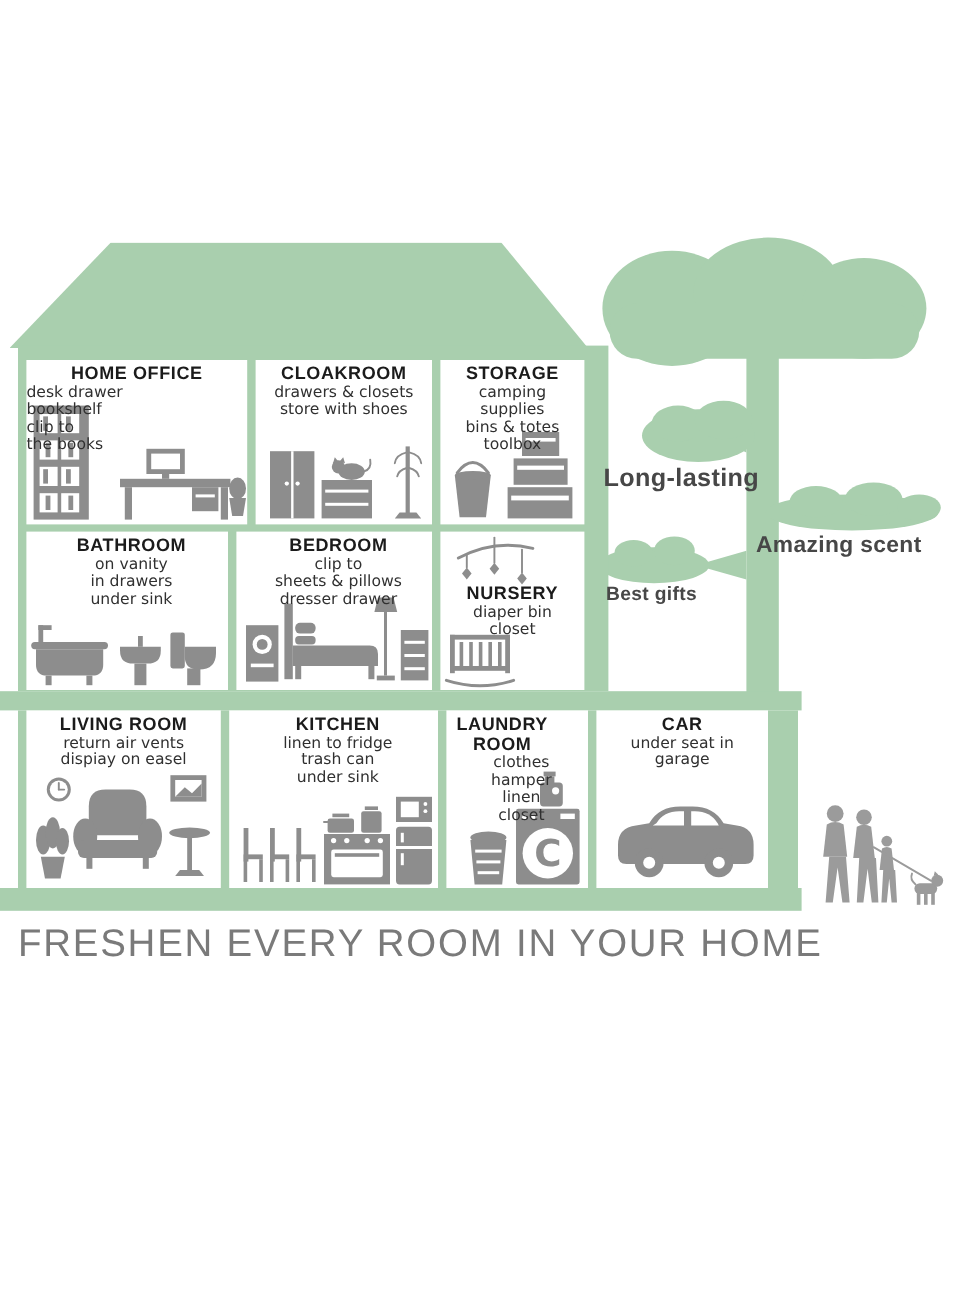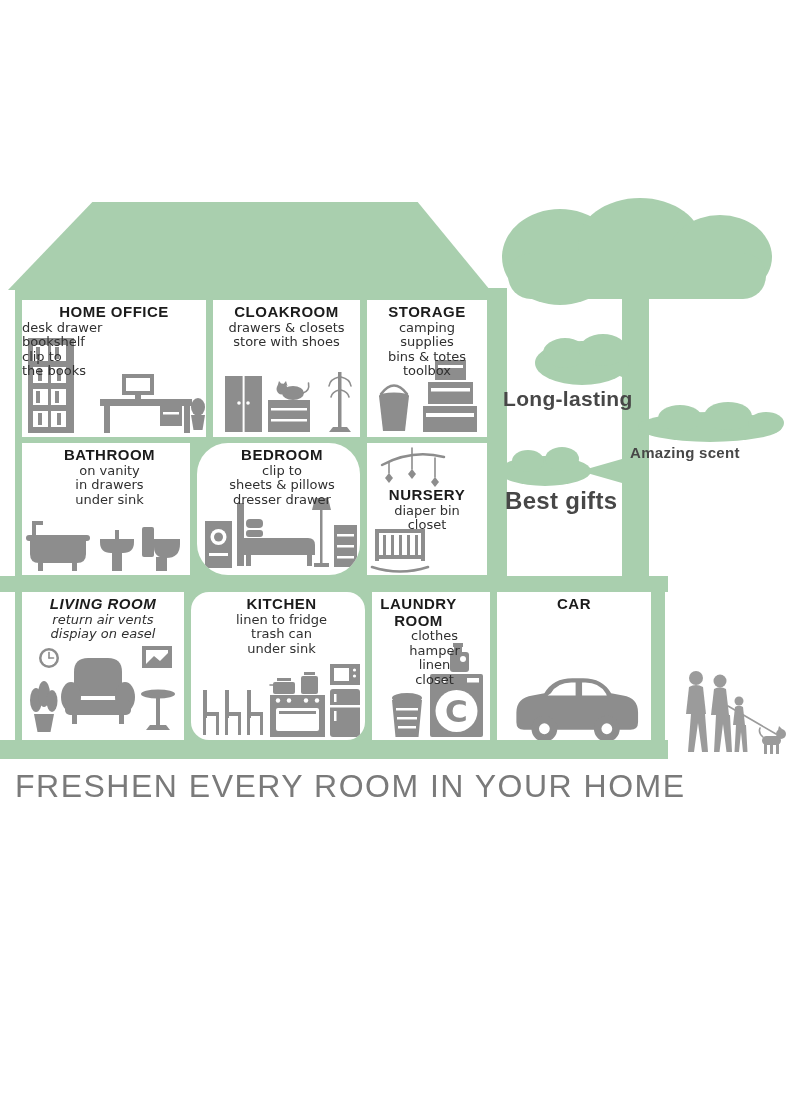--- a/index.html
+++ b/index.html
@@ -74,22 +74,22 @@
       <ellipse cx="92" cy="264" rx="17" ry="12" class="gr"></ellipse>
     </g>
   </svg>
 
   <div class="green-block" style="left:15px;top:288px;width:492px;height:288px;"></div>
   <div class="green-block" style="left:0px;top:576px;width:668px;height:16px;"></div>
   <div class="green-block" style="left:15px;top:592px;width:650px;height:148px;"></div>
   <div class="green-block" style="left:0px;top:740px;width:668px;height:19px;"></div>
 
   <div class="tree-label" style="left:503px;top:387px;font-size:21px;">Long-lasting</div>
-  <div class="tree-label" style="left:630px;top:444px;font-size:15px;">Amazing scent</div>
-  <div class="tree-label" style="left:505px;top:487px;font-size:24px;">Best gifts</div>
+  <div class="tree-label" style="left:630px;top:444px;font-size:19px;">Amazing scent</div>
+  <div class="tree-label" style="left:505px;top:487px;font-size:16px;">Best gifts</div>
 
   <div class="room" style="left:22px;top:300px;width:184px;height:137px;">
     <svg class="icons" viewBox="0 0 184 137">
       <g>
         <rect x="6" y="38" width="46" height="95" class="ic"></rect>
         <rect x="11" y="45" width="15" height="16" class="ic-w"></rect>
           <rect x="29" y="45" width="15" height="16" class="ic-w"></rect>
         <rect x="11" y="67" width="15" height="16" class="ic-w"></rect>
           <rect x="29" y="67" width="15" height="16" class="ic-w"></rect>
         <rect x="11" y="89" width="15" height="16" class="ic-w"></rect>
@@ -220,21 +220,21 @@
     <div class="txt">
       <div class="title t-left">BATHROOM</div>
       <div class="t-left">
         <div class="line">on vanity</div>
         <div class="line">in drawers</div>
         <div class="line">under sink</div>
       </div>
     </div>
   </div>
 
-  <div class="room" style="left:197px;top:443px;width:163px;height:132px;border-radius:31px;">
+  <div class="room" style="left:197px;top:443px;width:163px;height:132px;">
     <svg class="icons" viewBox="0 0 163 132">
       <g>
         <rect x="8" y="78" width="27" height="47" class="ic"></rect>
         <circle cx="21.5" cy="94" r="8" class="ic-w"></circle>
         <circle cx="21.5" cy="94" r="4.5" class="ic"></circle>
         <rect x="12" y="110" width="19" height="3" class="ic-w"></rect>
       </g>
       <g>
         <rect x="40" y="60" width="7" height="63" class="ic"></rect>
         <rect x="49" y="76" width="17" height="9" rx="4" class="ic"></rect>
@@ -292,21 +292,21 @@
     </svg>
     <div class="txt" style="padding-top:44px;">
       <div class="title t-center">NURSERY</div>
       <div class="t-center">
         <div class="line">diaper bin</div>
         <div class="line">closet</div>
       </div>
     </div>
   </div>
 
-  <div class="room" style="left:22px;top:592px;width:162px;height:148px;font-style:italic;">
+  <div class="room" style="left:22px;top:592px;width:162px;height:148px;">
     <svg class="icons" viewBox="0 0 162 148">
       <g>
         <circle cx="27" cy="66" r="10" class="ic"></circle>
         <circle cx="27" cy="66" r="7.5" class="ic-w"></circle>
         <line x1="27" y1="66" x2="27" y2="60.5" class="st-thin"></line>
         <line x1="27" y1="66" x2="31.5" y2="66" class="st-thin"></line>
       </g>
       <g>
         <rect x="120" y="54" width="30" height="22" class="ic"></rect>
         <rect x="124" y="58" width="22" height="14" class="ic-w"></rect>
@@ -334,21 +334,21 @@
     </svg>
     <div class="txt">
       <div class="title t-center">LIVING ROOM</div>
       <div class="t-center">
         <div class="line">return air vents</div>
         <div class="line">dispiay on easel</div>
       </div>
     </div>
   </div>
 
-  <div class="room" style="left:191px;top:592px;width:174px;height:148px;border-radius:18px;">
+  <div class="room" style="left:191px;top:592px;width:174px;height:148px;">
     <svg class="icons" viewBox="0 0 174 148">
       <g>
         <g>
           <rect x="12" y="98" width="4" height="28" class="ic"></rect>
           <rect x="12" y="120" width="16" height="4" class="ic"></rect>
           <rect x="12" y="124" width="3" height="19" class="ic"></rect>
           <rect x="25" y="124" width="3" height="19" class="ic"></rect>
         </g>
         <g>
           <rect x="34" y="98" width="4" height="28" class="ic"></rect>
@@ -430,34 +430,38 @@
       <div class="title t-left" style="width:86px;">LAUNDRY ROOM</div>
       <div class="t-left">
         <div class="line">clothes</div>
         <div class="line">hamper</div>
         <div class="line">linen</div>
         <div class="line">closet</div>
       </div>
     </div>
   </div>
 
-  <div class="room" style="left:497px;top:592px;width:154px;height:148px;">
+  <div class="room" style="left:497px;top:592px;width:143px;height:148px;">
     <svg class="icons" viewBox="0 0 143 148">
       <g>
         <path d="M18 112 q0 -14 15 -16 l11 -2 q8 -14 26 -14 h10 q18 0 26 14 l11 2 q14 2 14 16 v9 q0 7 -7 7 h-99 q-7 0 -7 -7 z" class="ic"></path>
         <path d="M50 94 q6 -10 19 -10 h4 v12 h-26 z" class="ic-w"></path>
         <path d="M79 84 h3 q13 0 19 10 l1 2 h-23 z" class="ic-w"></path>
         <circle cx="44" cy="127" r="12" class="ic"></circle>
         <circle cx="44" cy="127" r="5" class="ic-w"></circle>
         <circle cx="102" cy="127" r="12" class="ic"></circle>
         <circle cx="102" cy="127" r="5" class="ic-w"></circle>
       </g>
     </svg>
     <div class="txt">
       <div class="title t-center">CAR</div>
+      <div class="t-center">
+        <div class="line">under seat in</div>
+        <div class="line">garage</div>
+      </div>
     </div>
   </div>
 
   <svg class="abs" style="left:668px;top:664px;" width="126" height="100" viewBox="0 0 126 100">
     <g>
       <circle cx="28" cy="14" r="7" class="fam"></circle>
       <path d="M21 23 q7 -4 14 0 l3 27 h-20 z" class="fam"></path>
       <path d="M23 50 l-3 38 h6 l4 -29 4 29 h6 l-3 -38 z" class="fam"></path>
     </g>
     <g>

